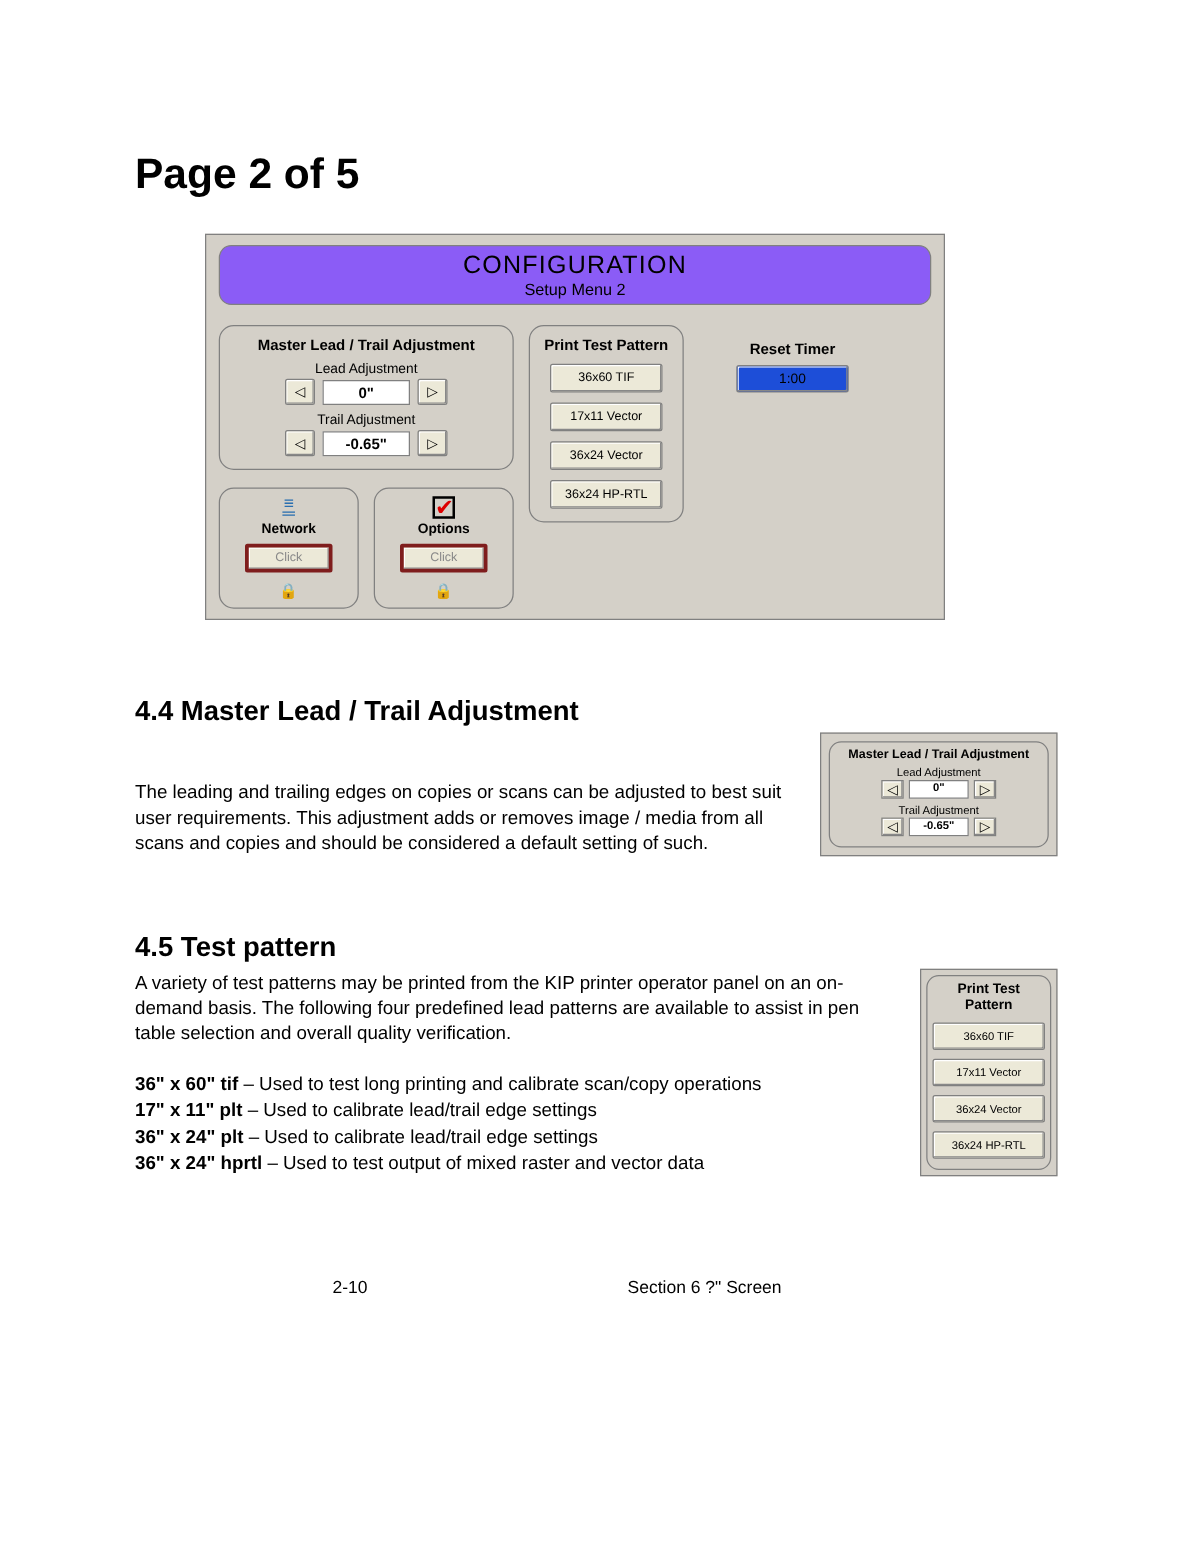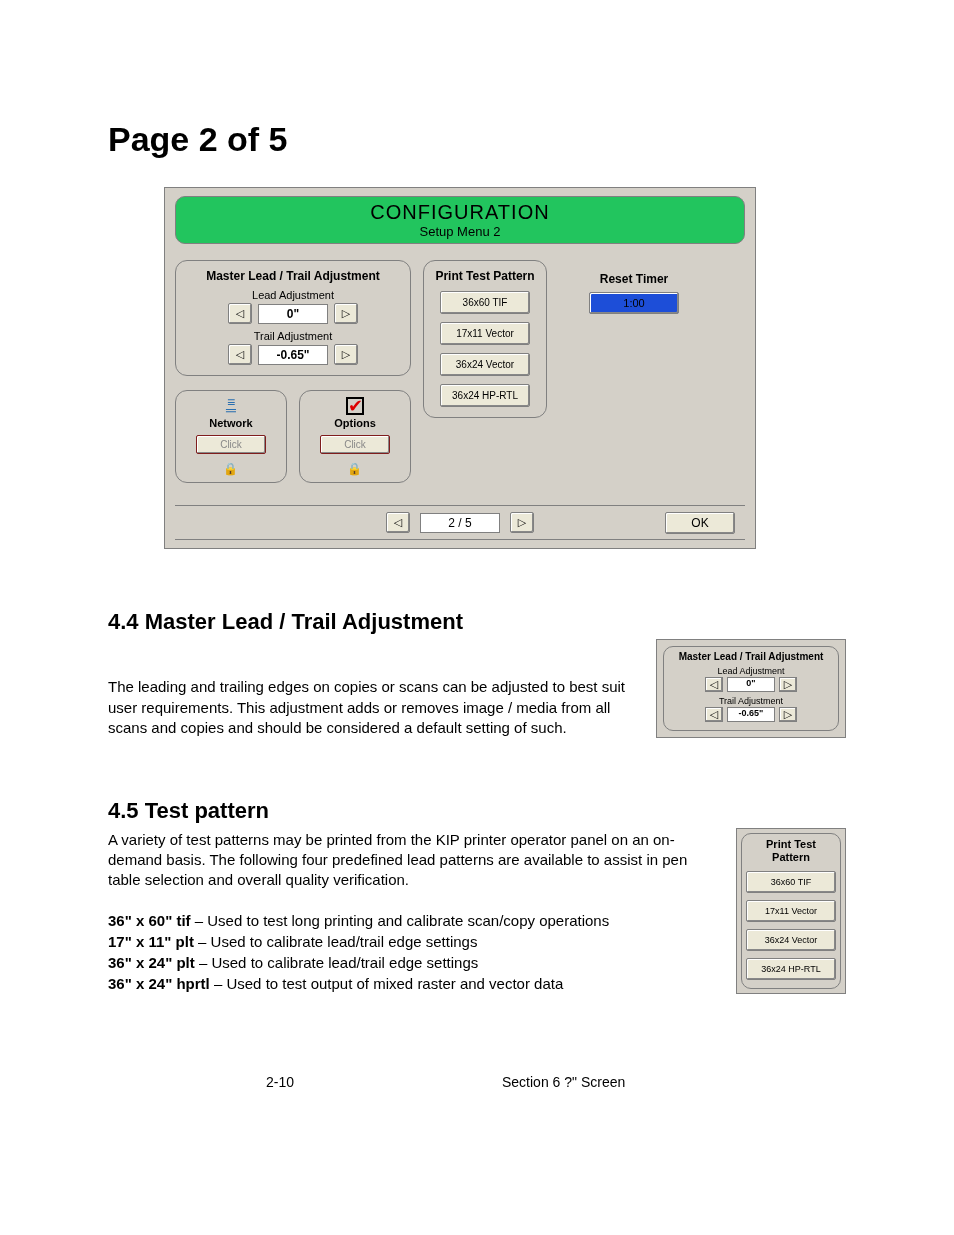--- a/index.html
+++ b/index.html
@@ -19,21 +19,21 @@
     margin-left: 56px;
     background: #d4d0c8;
     border: 1px solid #808080;
     padding: 8px 10px 8px 10px;
   }
   .titlebar {
     border: 1px solid #808080;
     border-radius: 10px;
     text-align: center;
     padding: 4px 0 4px 0;
-    background: #22c55e;
+    background: #8b5cf6;
   }
   .titlebar .main { font-size: 20px; font-family: "Arial", sans-serif; letter-spacing: 1px; }
   .titlebar .sub { font-size: 13px; }
   .body-row {
     display: flex;
     gap: 12px;
     margin-top: 16px;
     align-items: flex-start;
   }
   .group {
@@ -99,21 +99,21 @@
   .twin-row { display: flex; gap: 12px; margin-top: 14px; }
   .twin {
     border: 1px solid #808080;
     border-radius: 12px;
     width: 112px;
     text-align: center;
     padding: 6px 4px 6px 4px;
   }
   .twin .label { font-size: 11px; font-weight: bold; margin-top: 2px; }
   .twin .click-btn {
-    border: 1px solid #7f1d1d;
+    border: 3px solid #7f1d1d;
     background: #ece9d8;
     width: 70px;
     margin: 6px auto 0 auto;
     font-size: 10px;
     color: #888;
     padding: 3px 0;
     border-radius: 2px;
     box-shadow: inset -1px -1px 0 #888, inset 1px 1px 0 #fff;
   }
   .twin .lock { margin-top: 8px; font-size: 12px; color: #9b8f2f; }
@@ -245,28 +245,20 @@
       <div class="pt-btn">36x24 Vector</div>
       <div class="pt-btn">36x24 HP-RTL</div>
     </div>
 
     <div class="reset-group">
       <div class="reset-title">Reset Timer</div>
       <div class="reset-val">1:00</div>
     </div>
   </div>
 
-  <div class="footer-bar">
-    <div class="pager">
-      <div class="tri-btn tri-left"></div>
-      <div class="page-val">2 / 5</div>
-      <div class="tri-btn tri-right"></div>
-    </div>
-    <div class="ok-btn">OK</div>
-  </div>
 </div>
 
 <h2>4.4   Master Lead / Trail Adjustment</h2>
 <div class="section">
   <div class="section-text">The leading and trailing edges on copies or scans can be adjusted to best suit user requirements. This adjustment adds or removes image / media from all scans and copies and should be considered a default setting of such.</div>
   <div class="mini-panel" style="width:190px;">
     <div class="inner">
       <div class="title">Master Lead / Trail Adjustment</div>
       <div class="sub">Lead Adjustment</div>
       <div class="mini-step">

